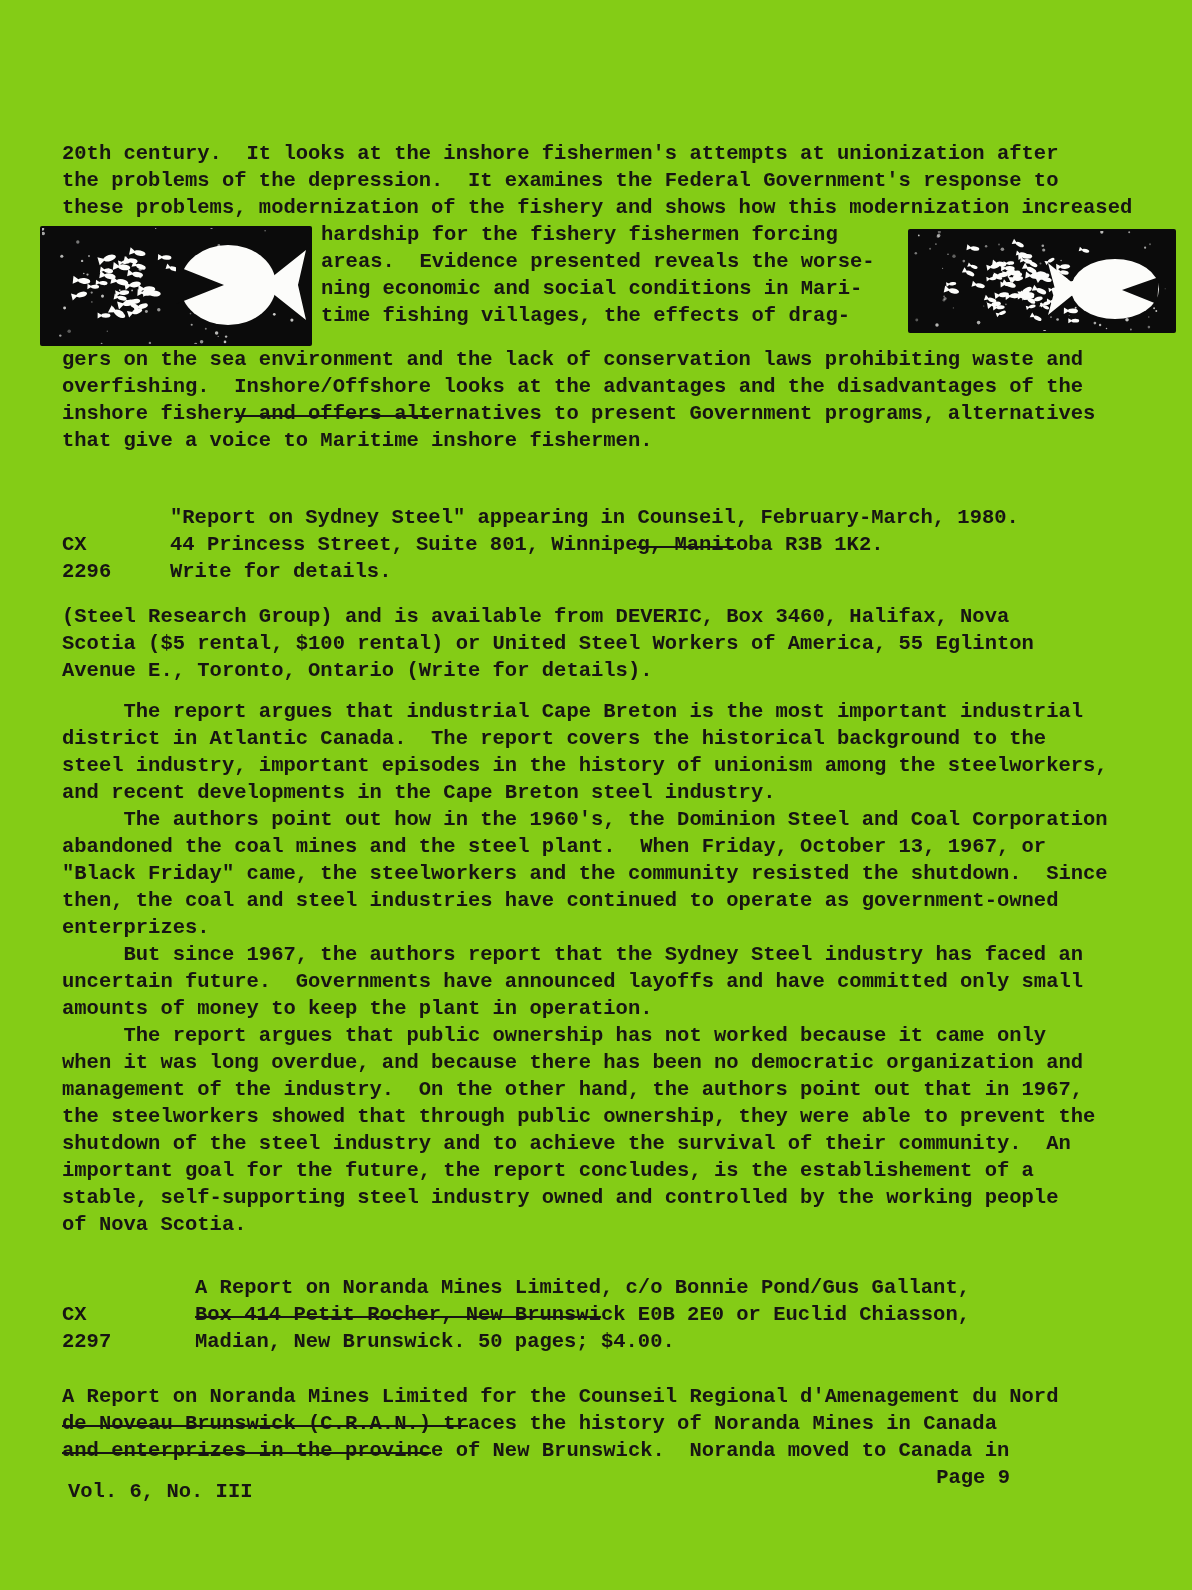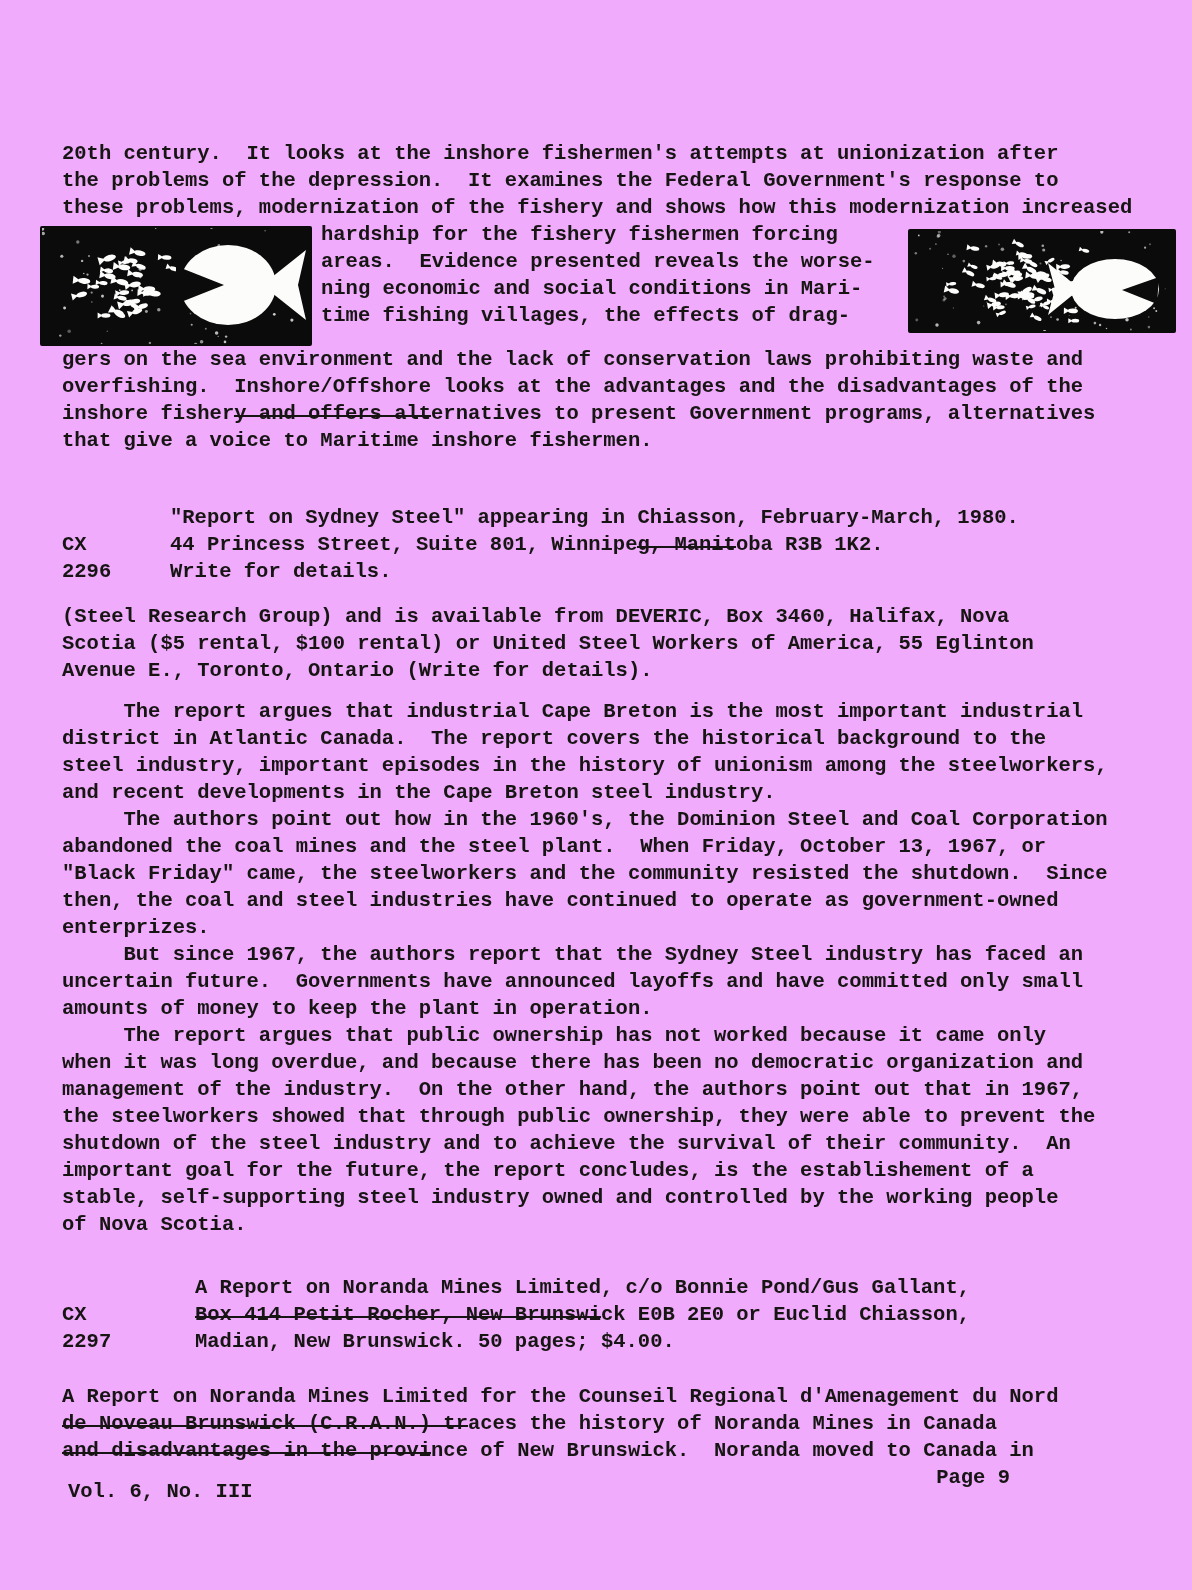--- a/index.html
+++ b/index.html
@@ -1,20 +1,20 @@
 <!DOCTYPE html>
 <html><head>
 <meta charset="utf-8">
 <style>
   html,body{margin:0;padding:0;background:#d9d9d6;}
   .page{
     position:relative;
     width:1192px;height:1590px;
     margin:0 auto;
-    background:#f0abfc;
+    background:#84cc16;
     box-sizing:border-box;
     padding-top:140px;
     overflow:hidden;
     font-family:"Liberation Mono","DejaVu Sans Mono",monospace;
     font-size:20.5px;
     line-height:27px;
     font-weight:600;
     color:#171513;
   }
   .txt .line{white-space:pre;}
@@ -328,21 +328,21 @@
       <div class="line">inshore fishery and offers alternatives to present Government programs, alternatives</div>
       <div class="line">that give a voice to Maritime inshore fishermen.</div>
     </div>
 
   <div class="entry entry-2296 txt">
     <div class="entry-label">
       <div class="line">CX</div>
       <div class="line">2296</div>
     </div>
     <div class="entry-body">
-        <div class="line"><span>"Report on Sydney Steel" appearing in </span><span class="ul">Chiasson</span><span>, February-March, 1980.</span></div>
+        <div class="line"><span>"Report on Sydney Steel" appearing in </span><span class="ul">Counseil</span><span>, February-March, 1980.</span></div>
         <div class="line">44 Princess Street, Suite 801, Winnipeg, Manitoba R3B 1K2.</div>
         <div class="line">Write for details.</div>
       </div>
   </div>
 
   <div class="block txt steel-intro">
       <div class="line">(Steel Research Group) and is available from DEVERIC, Box 3460, Halifax, Nova</div>
       <div class="line">Scotia ($5 rental, $100 rental) or United Steel Workers of America, 55 Eglinton</div>
       <div class="line">Avenue E., Toronto, Ontario (Write for details).</div>
     </div>
@@ -377,21 +377,21 @@
     <div class="entry-body">
         <div class="line"><span class="ul">A Report on Noranda Mines Limited</span><span>, c/o Bonnie Pond/Gus Gallant,</span></div>
         <div class="line">Box 414 Petit Rocher, New Brunswick E0B 2E0 or Euclid Chiasson,</div>
         <div class="line">Madian, New Brunswick. 50 pages; $4.00.</div>
       </div>
   </div>
 
   <div class="block txt noranda-para">
       <div class="line"><span class="ul">A Report on Noranda Mines Limited</span><span> for the Counseil Regional d'Amenagement du Nord</span></div>
       <div class="line"><span class="ul">de Noveau Brunswick (C.R.A.N.)</span><span> traces the history of Noranda Mines in Canada</span></div>
-      <div class="line">and disadvantages in the province of New Brunswick.  Noranda moved to Canada in</div>
+      <div class="line">and enterprizes in the province of New Brunswick.  Noranda moved to Canada in</div>
     </div>
 
   <div class="page-footer">
     <span>Vol. 6, No. III</span>
     <span class="page-num">Page 9</span>
   </div>
 
 </div>
 
 </body></html>

